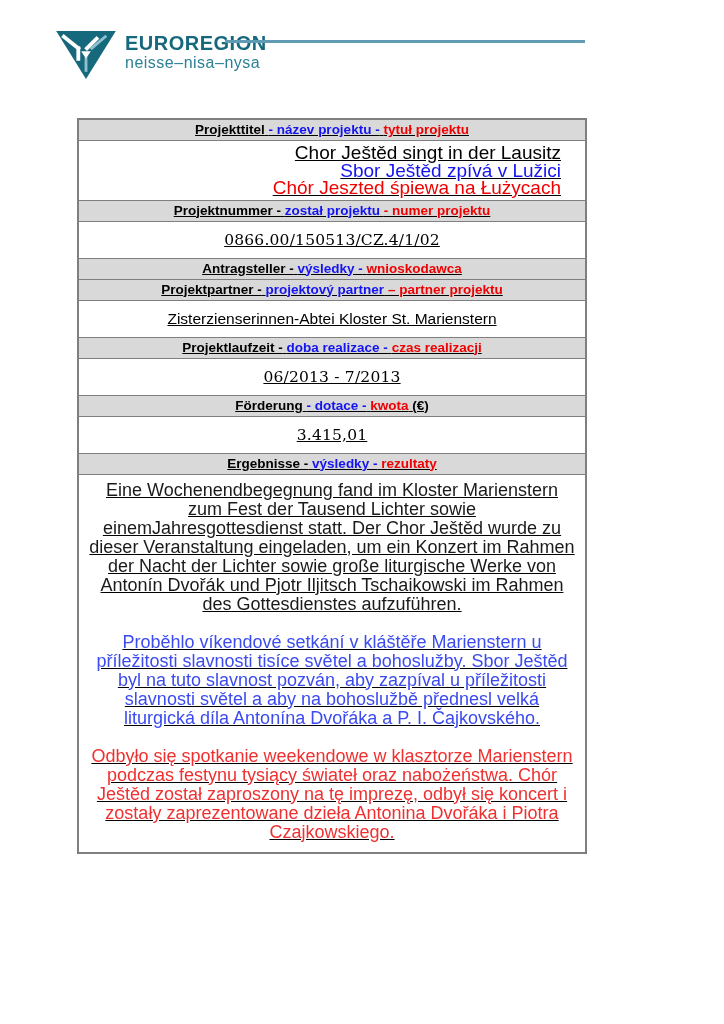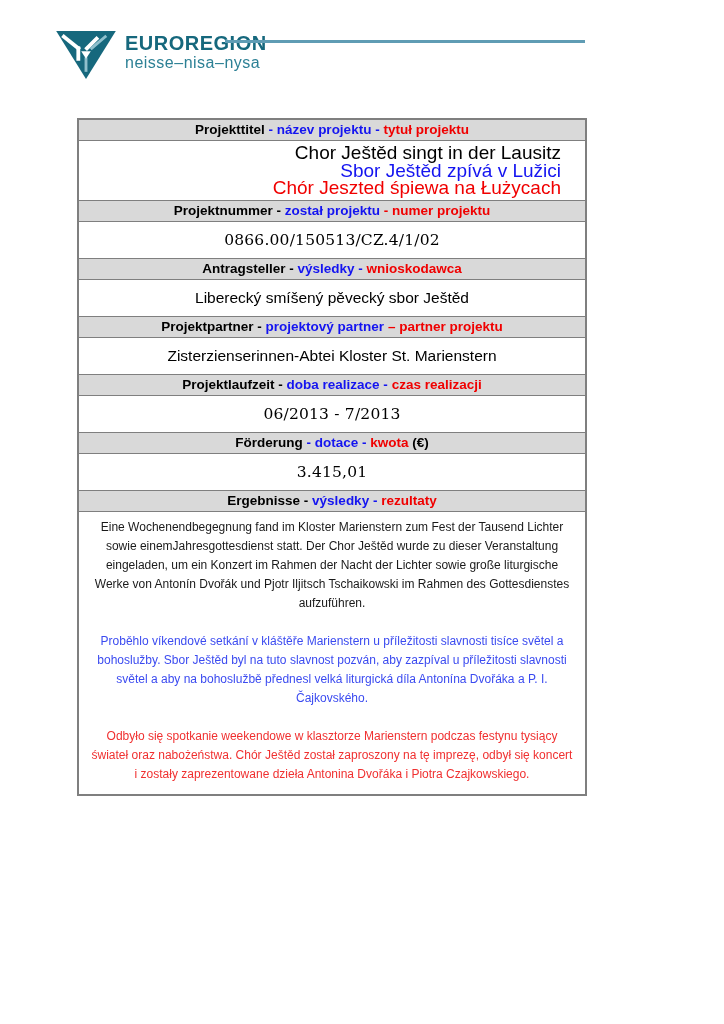--- a/index.html
+++ b/index.html
@@ -28,20 +28,21 @@
     position:absolute; top:40px; left:225px;
     width:360px; height:3px; background:#5f9cb4;
   }
 
   
   table.info {
     position:absolute; top:118px; left:77px;
     width:510px;
     border-collapse:collapse;
     border:2px solid #7f7f7f;
+    text-decoration:underline;
   }
   table.info td {
     border:1px solid #7f7f7f;
     text-align:center;
     vertical-align:middle;
   }
   tr.hdr td {
     background:#d9d9d9;
     font-weight:bold;
     font-size:13.5px;
@@ -60,21 +61,21 @@
   .seg-cs { color:#1414f0; }
   .seg-pl { color:#f00000; }
 
   .t-de { color:#000000; display:block; }
   .t-cs { color:#1414f0; display:block; }
   .t-pl { color:#f00000; display:block; }
 
   td.results {
     text-align:left;
     padding:6px 10px 10px 10px;
-    font-size:12px;
+    font-size:18px;
     line-height:19px;
   }
   td.results p { margin:0 0 19px 0; }
   td.results p:last-child { margin-bottom:0; }
   .p-de { color:#1a1a1a; }
   .p-cs { color:#3b4bf0; }
   .p-pl { color:#f03030; }
 </style>
 </head>
 <body>
@@ -133,23 +134,20 @@
         <td class="serif">0866.00/150513/CZ.4/1/02</td>
       </tr>
 
       <tr class="hdr">
         <td>
           <span class="seg-de">Antragsteller -</span>
           <span class="seg-cs">výsledky -</span>
           <span class="seg-pl">wnioskodawca</span>
         </td>
       </tr>
-      <tr class="val">
-        <td>Liberecký smíšený pěvecký sbor Ještěd</td>
-      </tr>
 
       <tr class="hdr">
         <td>
           <span class="seg-de">Projektpartner -</span>
           <span class="seg-cs">projektový partner</span>
           <span class="seg-pl">– partner projektu</span>
         </td>
       </tr>
       <tr class="val">
         <td>Zisterzienserinnen-Abtei Kloster St. Marienstern</td>

